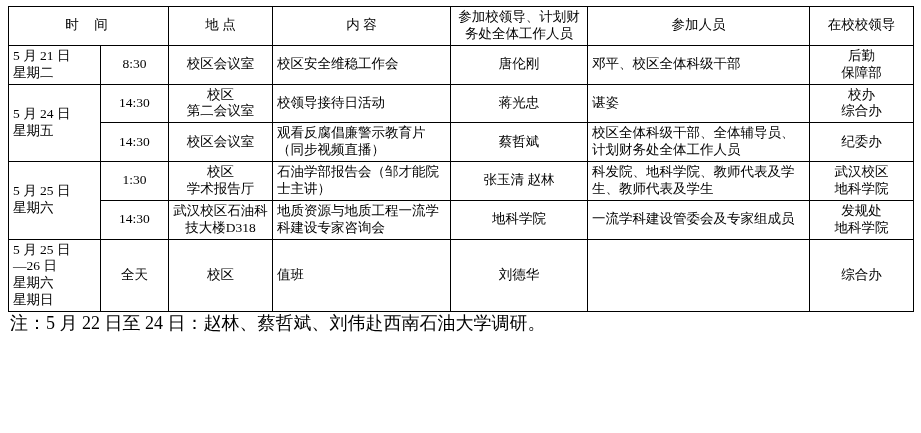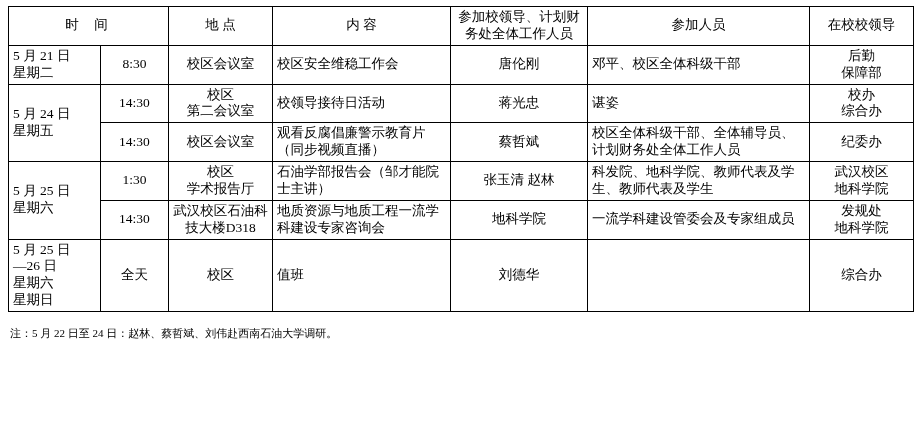--- a/index.html
+++ b/index.html
@@ -46,22 +46,21 @@
     letter-spacing: 6px;
     padding-left: 6px;
   }
   .c { text-align: center; }
   .l { text-align: left; padding-left: 6px; margin-top: 12px; }
   .date-cell {
     text-align: left;
     line-height: 1.35;
   }
   .note {
-    margin-top: 14px;
-    font-size: 11px;
+    font-size: 18px;
     line-height: 1.3;
     padding-left: 2px;
   }
   col.c1 { width: 92px; }
   col.c2 { width: 68px; }
   col.c3 { width: 104px; }
   col.c4 { width: 178px; }
   col.c5 { width: 137px; }
   col.c6 { width: 222px; }
   col.c7 { width: 104px; }

